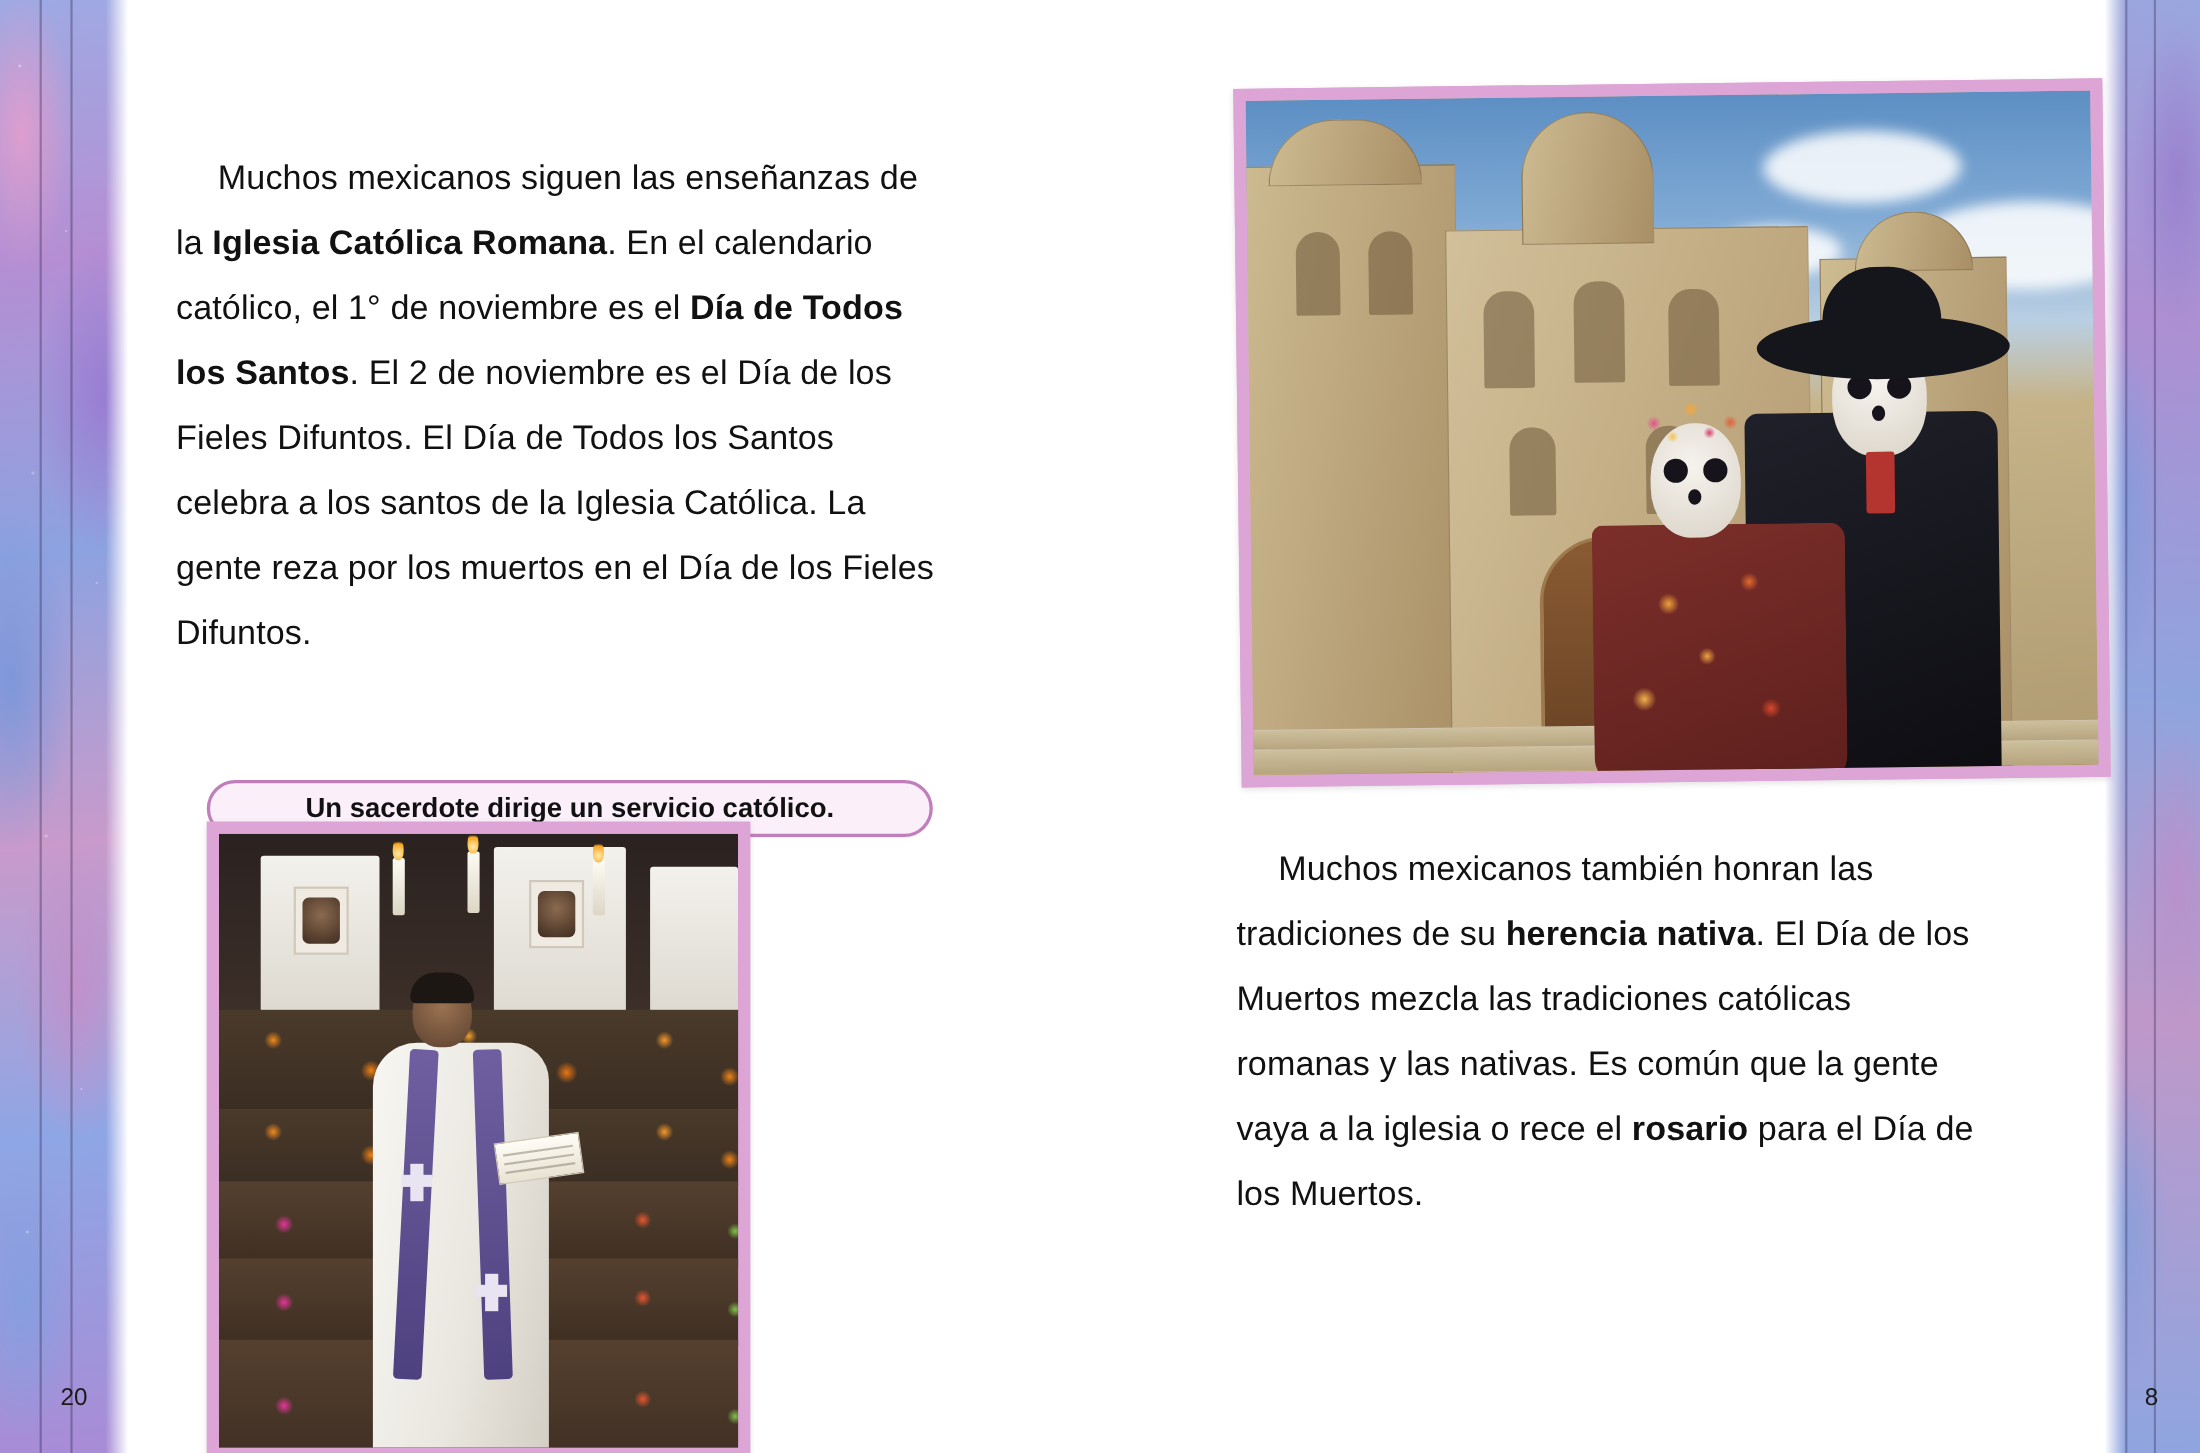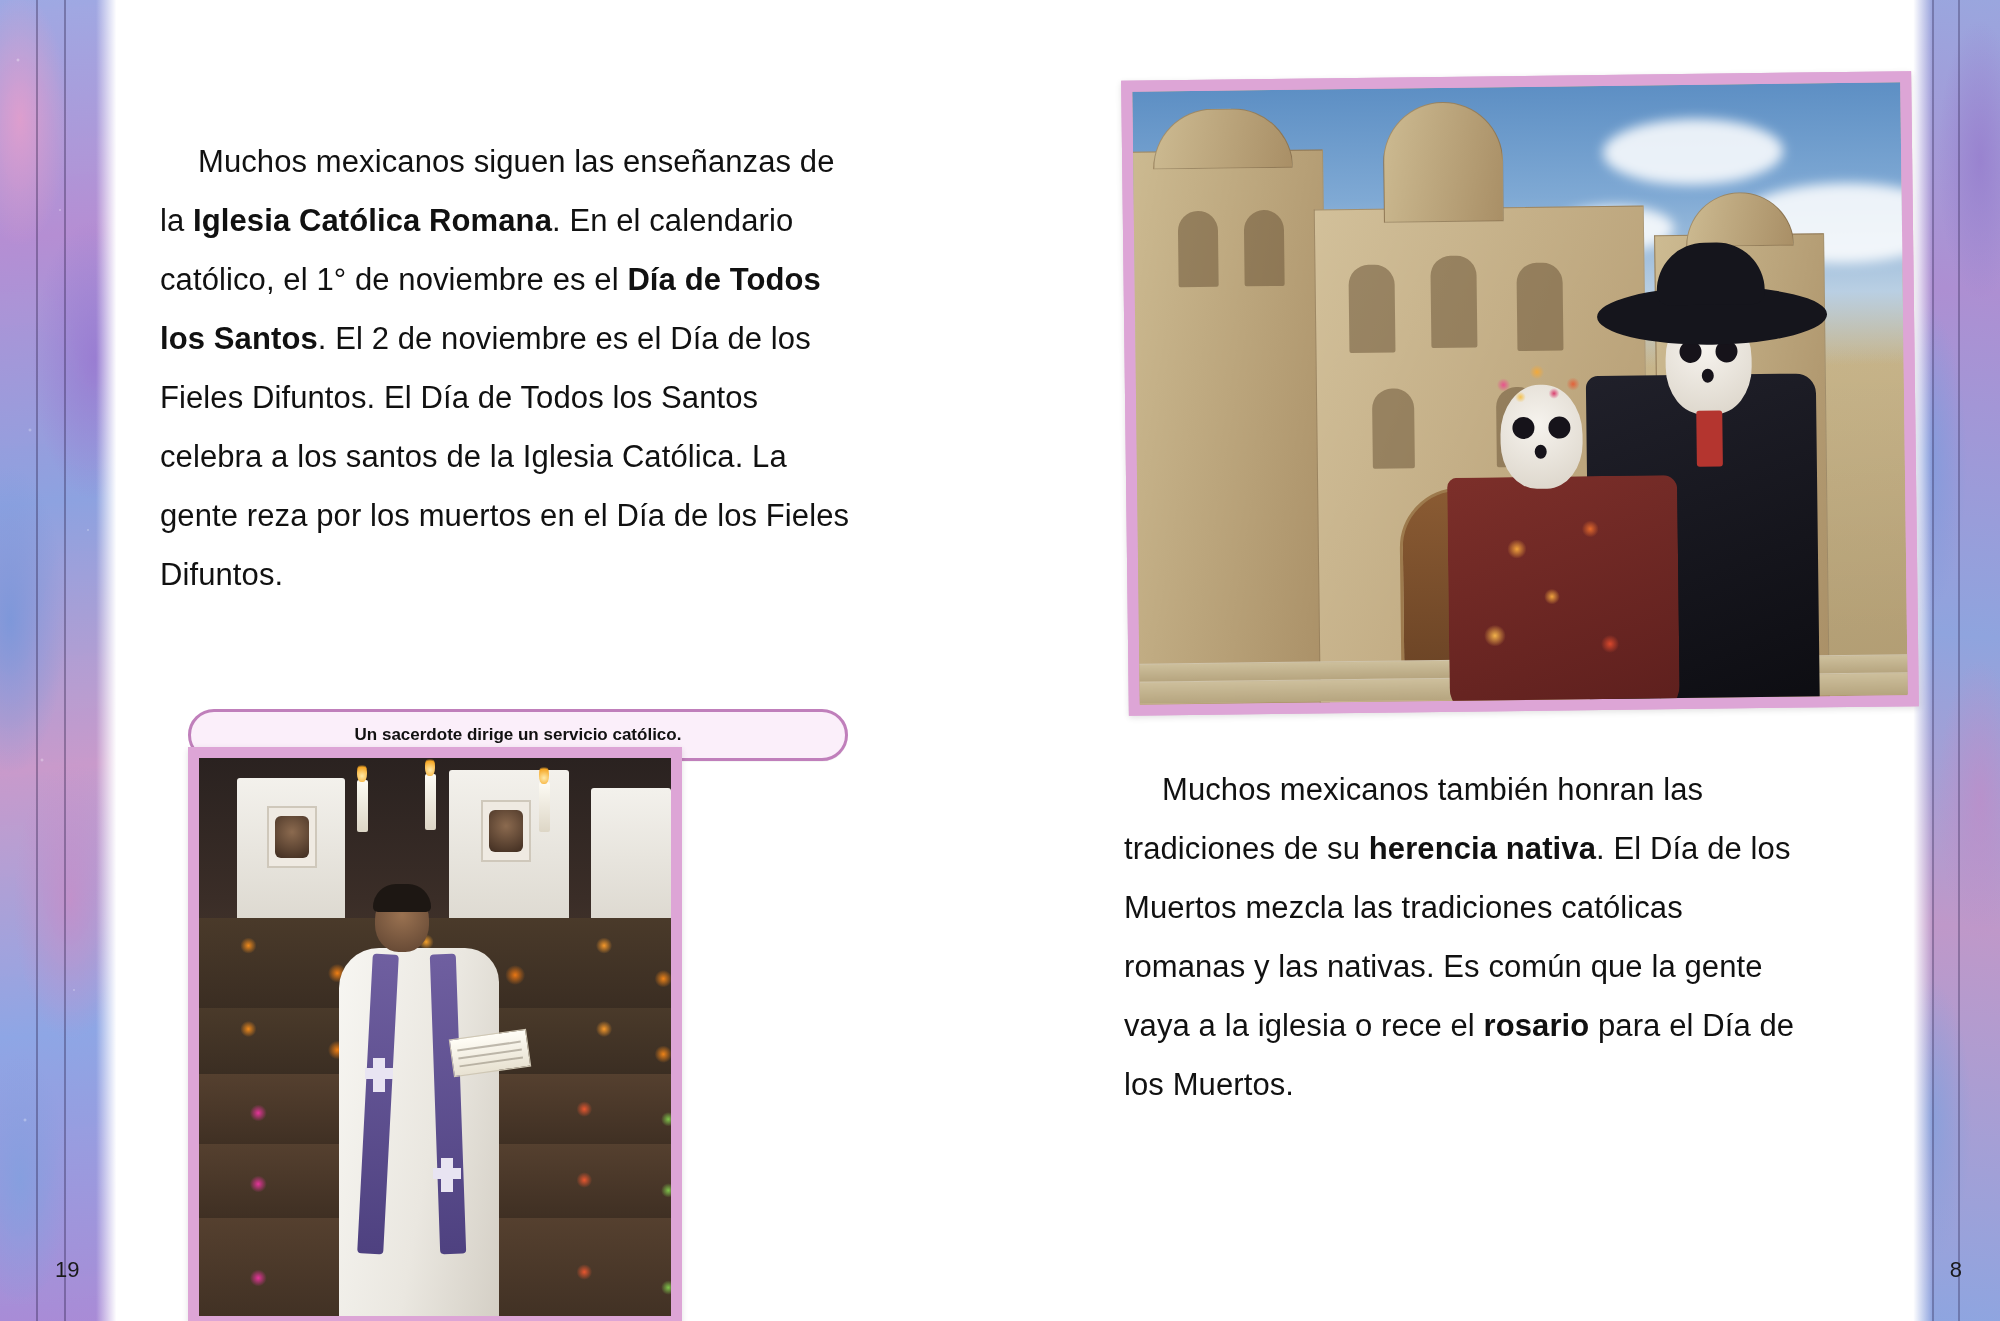--- a/index.html
+++ b/index.html
@@ -101,21 +101,21 @@
     left: 188px;
     top: 709px;
     width: 660px;
     height: 52px;
     border: 3px solid #c07fbb;
     border-radius: 26px;
     background: #fbeffa;
     display: flex;
     align-items: center;
     justify-content: center;
-    font-size: 17px;
+    font-size: 25px;
     font-weight: bold;
     color: #111;
     box-shadow: 0 1px 0 rgba(0,0,0,.04);
   }
 
   
   .photo-frame {
     position: absolute;
     border: 11px solid #dda5d6;
     background: #dda5d6;
@@ -451,17 +451,17 @@
           <div class="eyehole" style="left:48px; top:32px; width:22px; height:22px;"></div>
           <div class="eyehole" style="left:34px; top:60px; width:12px; height:14px;"></div>
         </div>
         <div class="flowercrown" style="left:46px; top:18px; width:120px; height:54px;"></div>
       </div>
     </div>
   </div>
 
   <div class="body-text" id="right-paragraph"><span class="indent"></span><span>Muchos mexicanos también honran las tradiciones de su </span><b>herencia nativa</b><span>. El Día de los Muertos mezcla las tradiciones católicas romanas y las nativas. Es común que la gente vaya a la iglesia o rece el </span><b>rosario</b><span> para el Día de los Muertos.</span></div>
 
-  <div class="folio" id="folio-left">19</div>
+  <div class="folio" id="folio-left">20</div>
   <div class="folio" id="folio-right">8</div>
 
   <div class="gutter-shadow"></div>
 </div>
 
 </body></html>

